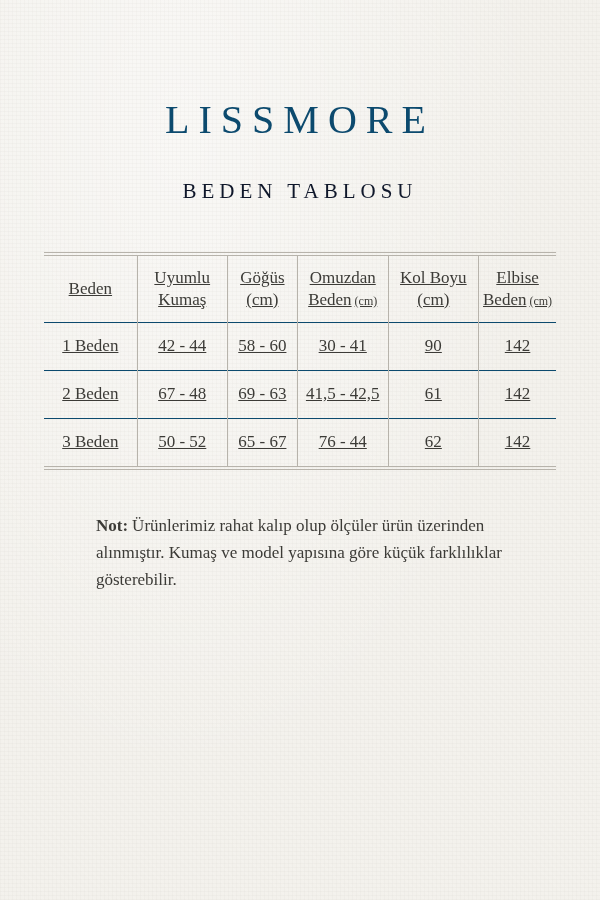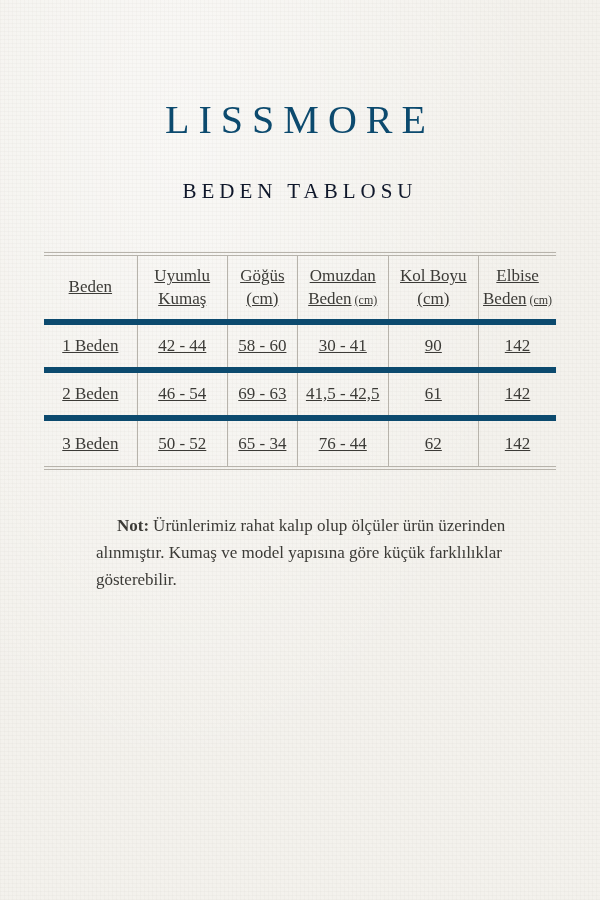--- a/index.html
+++ b/index.html
@@ -38,33 +38,33 @@
   }
   table { width: 100%; border-collapse: collapse; table-layout: fixed; text-decoration: underline; }
   th, td {
     text-align: center;
     vertical-align: middle;
     font-weight: normal;
     color: #3c3b37;
   }
   th { height: 66px; font-size: 17px; line-height: 1.3; }
   td { height: 48px; font-size: 17px; }
-  tbody tr { border-top: 6px solid #0c4a6e; }
+  tbody tr { border-top: 1px solid #0c4a6e; }
   th + th, td + td { border-left: 1px solid #b7b3ab; }
   .h-line { display: block; }
   .unit { font-size: 12px; margin-left: 3px; }
   .unit:empty { display: none; }
   .note {
     width: 436px;
     margin: 42px 0 0 96px;
     font-size: 17px;
     line-height: 1.6;
     color: #3c3b37;
   }
-  .note-label { font-weight: bold; margin-right: 4px; margin-left: 21px; }
+  .note-label { font-weight: bold; margin-right: 4px; }
 </style>
 </head>
 <body>
 
 <div>
 
   <h1 class="brand">LISSMORE</h1>
 
   <h2 class="subtitle">BEDEN TABLOSU</h2>
 
@@ -111,30 +111,30 @@
         <tr>
           <td>1 Beden</td>
           <td>42 - 44</td>
           <td>58 - 60</td>
           <td>30 - 41</td>
           <td>90</td>
           <td>142</td>
         </tr>
         <tr>
           <td>2 Beden</td>
-          <td>46 - 54</td>
+          <td>67 - 48</td>
           <td>69 - 63</td>
           <td>41,5 - 42,5</td>
           <td>61</td>
           <td>142</td>
         </tr>
         <tr>
           <td>3 Beden</td>
           <td>50 - 52</td>
-          <td>65 - 34</td>
+          <td>65 - 67</td>
           <td>76 - 44</td>
           <td>62</td>
           <td>142</td>
         </tr>
       </tbody>
     </table>
 
     <div class="double-rule"></div>
   </div>
 

